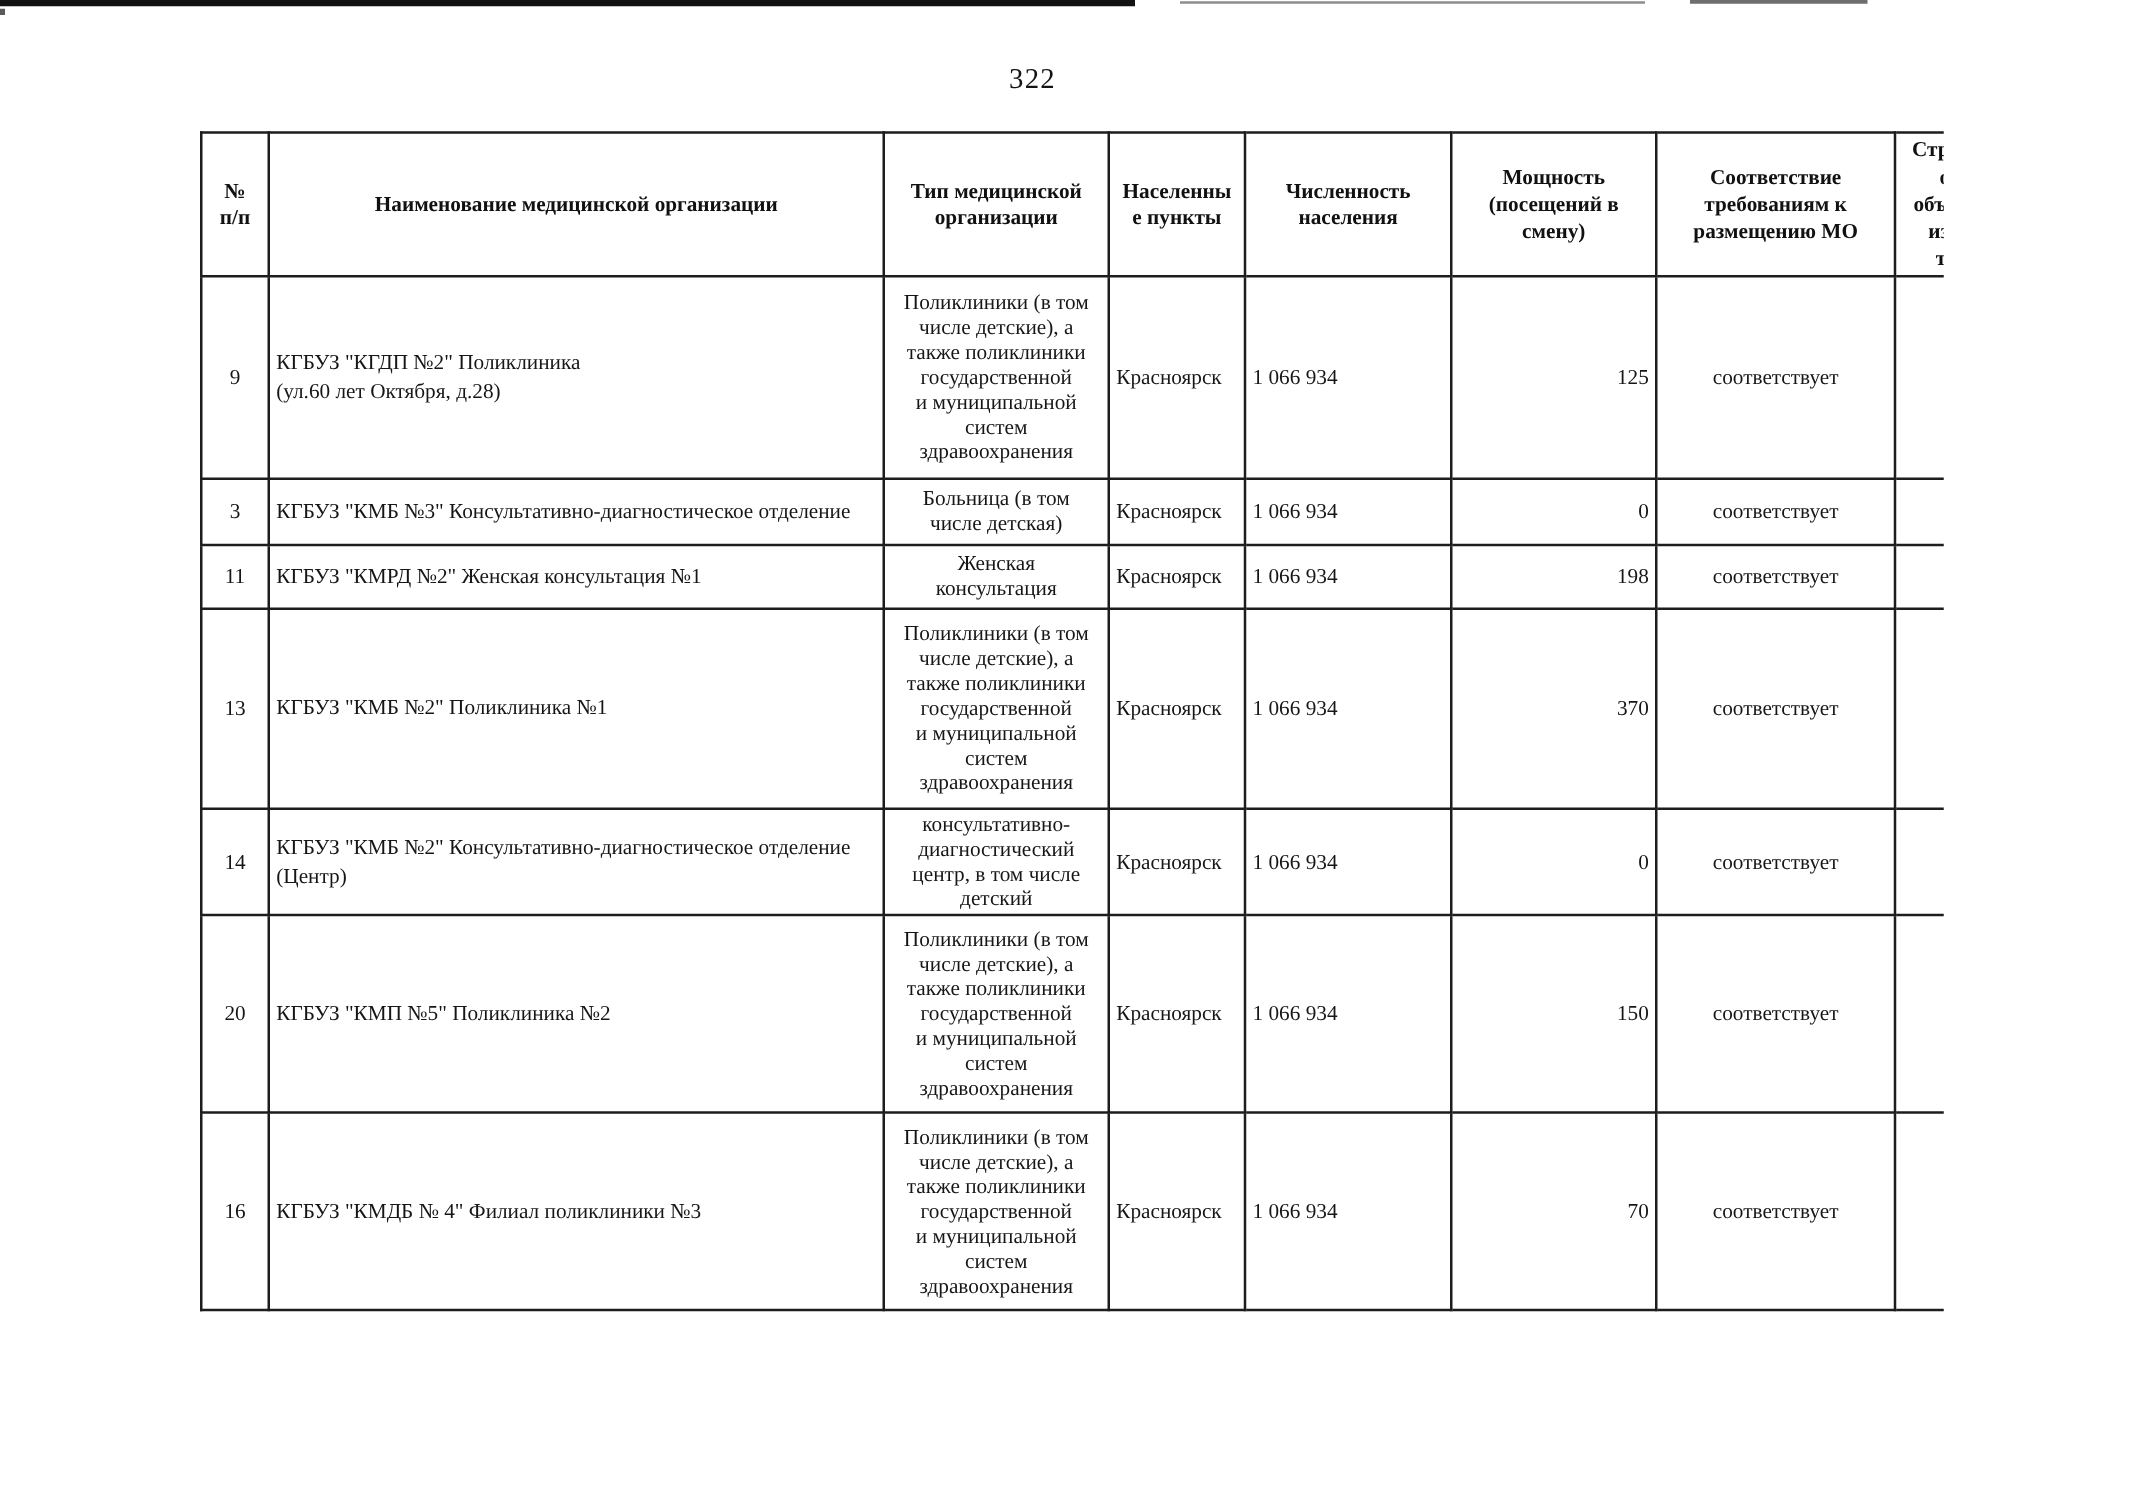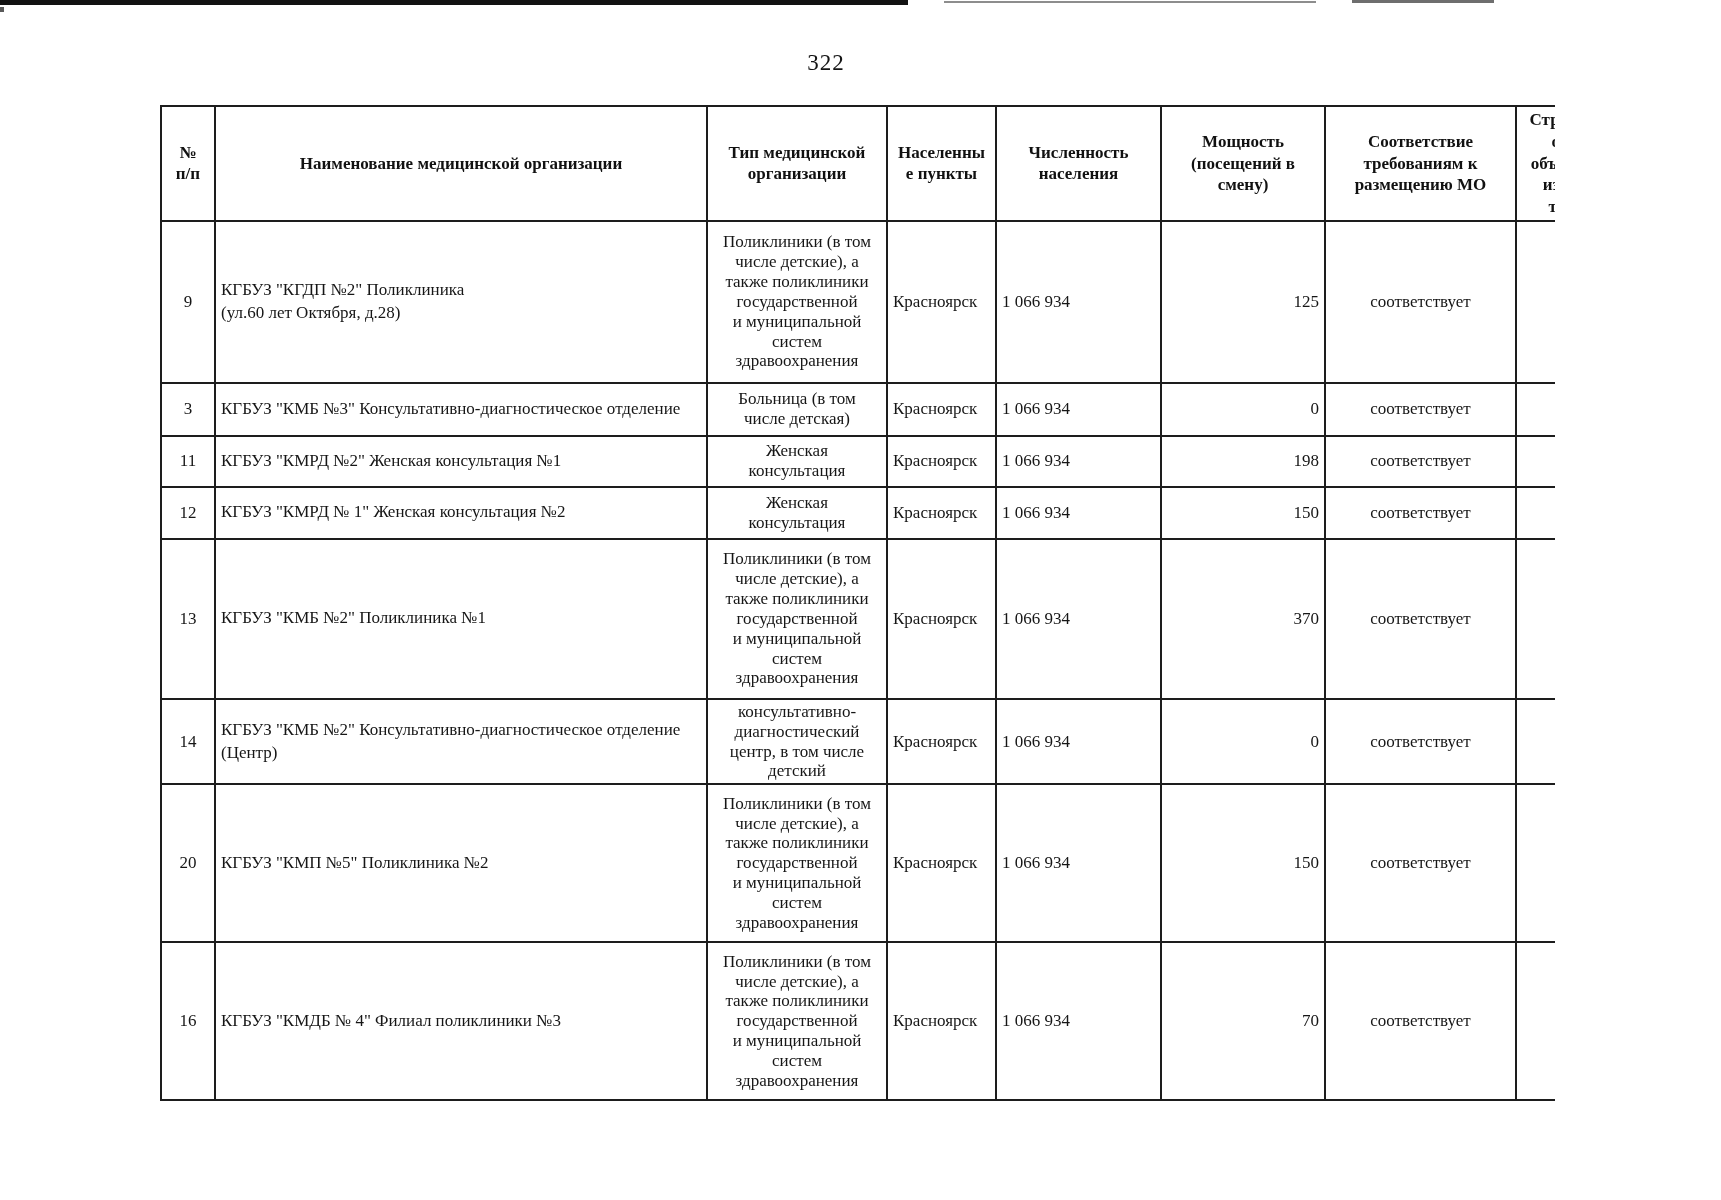--- a/index.html
+++ b/index.html
@@ -125,31 +125,20 @@
           <td class="c-num">11</td>
           <td class="c-name">КГБУЗ "КМРД №2" Женская консультация №1</td>
           <td class="c-type">Женская
 консультация</td>
           <td class="c-settlement">Красноярск</td>
           <td class="c-population">1 066 934</td>
           <td class="c-capacity">198</td>
           <td class="c-compliance">соответствует</td>
           <td class="c-construction"></td>
         </tr>
-        <tr style="height: 52px;">
-          <td class="c-num">12</td>
-          <td class="c-name">КГБУЗ "КМРД № 1" Женская консультация №2</td>
-          <td class="c-type">Женская
-консультация</td>
-          <td class="c-settlement">Красноярск</td>
-          <td class="c-population">1 066 934</td>
-          <td class="c-capacity">150</td>
-          <td class="c-compliance">соответствует</td>
-          <td class="c-construction"></td>
-        </tr>
         <tr style="height: 160px;">
           <td class="c-num">13</td>
           <td class="c-name">КГБУЗ "КМБ №2" Поликлиника №1</td>
           <td class="c-type">Поликлиники (в том
 числе детские), а
 также поликлиники
 государственной
 и муниципальной
 систем
 здравоохранения</td>

